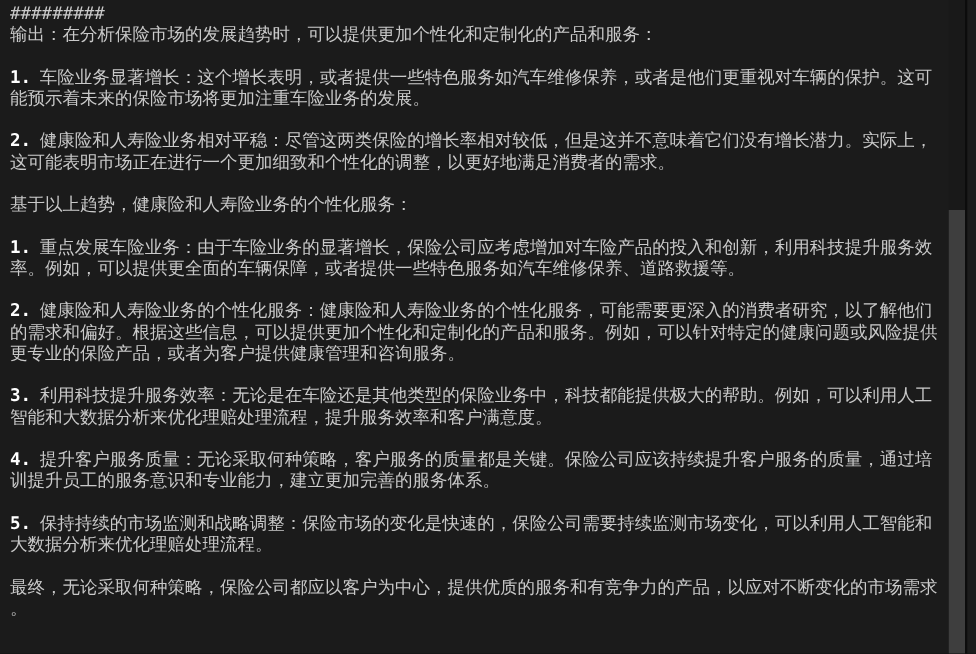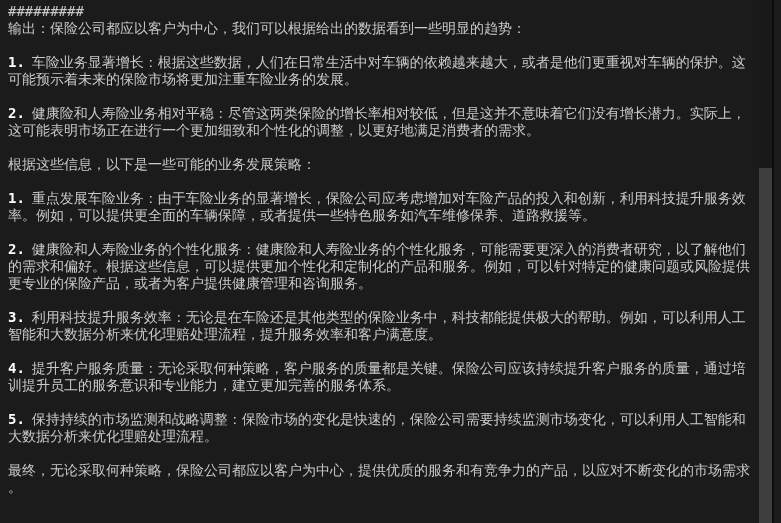--- a/index.html
+++ b/index.html
@@ -79,27 +79,27 @@
 </head>
 <body>
 
 <div class="app">
 
   <div class="content">
 
     <p class="sep">#########</p>
 
 
-    <p><span>输出：</span><span>保险公司都应以客户为中心，我们可以根据给出的数据看到一些明显的趋势：</span></p>
+    <p><span>输出：</span><span>在分析保险市场的发展趋势时，可以提供更加个性化和定制化的产品和服务：</span></p>
 
-    <p class="gap"><span class="num">1.</span><span>车险业务显著增长：根据这些数据，人们在日常生活中对车辆的依赖越来越大，或者是他们更重视对车辆的保护。这可能预示着未来的保险市场将更加注重车险业务的发展。</span></p>
+    <p class="gap"><span class="num">1.</span><span>车险业务显著增长：这个增长表明，或者提供一些特色服务如汽车维修保养，或者是他们更重视对车辆的保护。这可能预示着未来的保险市场将更加注重车险业务的发展。</span></p>
 
     <p class="gap"><span class="num">2.</span><span>健康险和人寿险业务相对平稳：尽管这两类保险的增长率相对较低，但是这并不意味着它们没有增长潜力。实际上，这可能表明市场正在进行一个更加细致和个性化的调整，以更好地满足消费者的需求。</span></p>
 
-    <p class="gap">根据这些信息，以下是一些可能的业务发展策略：</p>
+    <p class="gap">基于以上趋势，健康险和人寿险业务的个性化服务：</p>
 
     <p class="gap"><span class="num">1.</span><span>重点发展车险业务：由于车险业务的显著增长，保险公司应考虑增加对车险产品的投入和创新，利用科技提升服务效率。例如，可以提供更全面的车辆保障，或者提供一些特色服务如汽车维修保养、道路救援等。</span></p>
 
     <p class="gap"><span class="num">2.</span><span>健康险和人寿险业务的个性化服务：健康险和人寿险业务的个性化服务，可能需要更深入的消费者研究，以了解他们的需求和偏好。根据这些信息，可以提供更加个性化和定制化的产品和服务。例如，可以针对特定的健康问题或风险提供更专业的保险产品，或者为客户提供健康管理和咨询服务。</span></p>
 
     <p class="gap"><span class="num">3.</span><span>利用科技提升服务效率：无论是在车险还是其他类型的保险业务中，科技都能提供极大的帮助。例如，可以利用人工智能和大数据分析来优化理赔处理流程，提升服务效率和客户满意度。</span></p>
 
     <p class="gap"><span class="num">4.</span><span>提升客户服务质量：无论采取何种策略，客户服务的质量都是关键。保险公司应该持续提升客户服务的质量，通过培训提升员工的服务意识和专业能力，建立更加完善的服务体系。</span></p>
 
     <p class="gap"><span class="num">5.</span><span>保持持续的市场监测和战略调整：保险市场的变化是快速的，保险公司需要持续监测市场变化，可以利用人工智能和大数据分析来优化理赔处理流程。</span></p>

